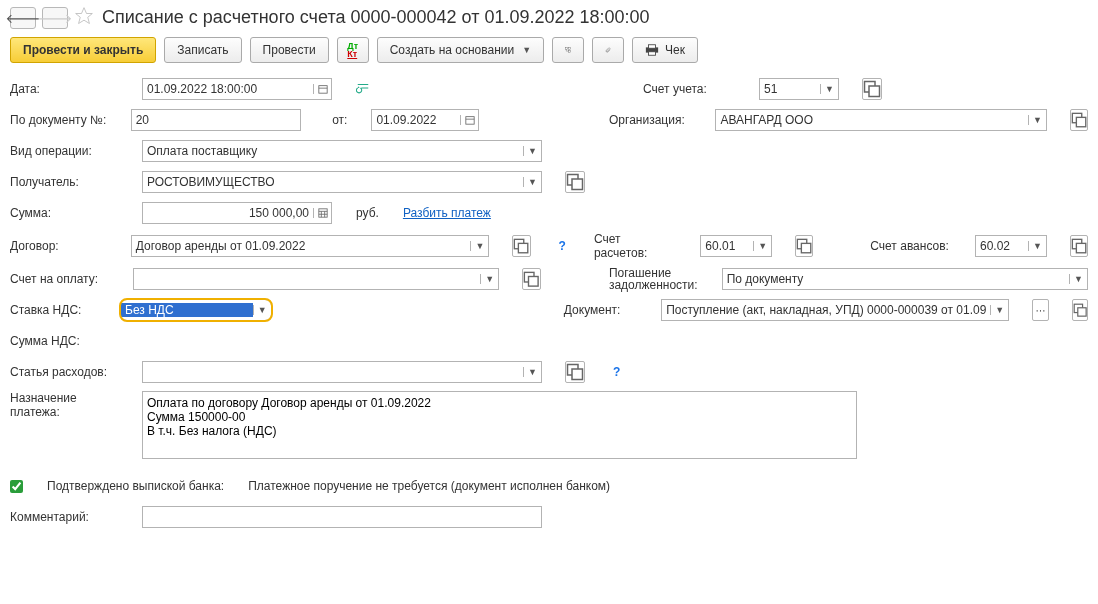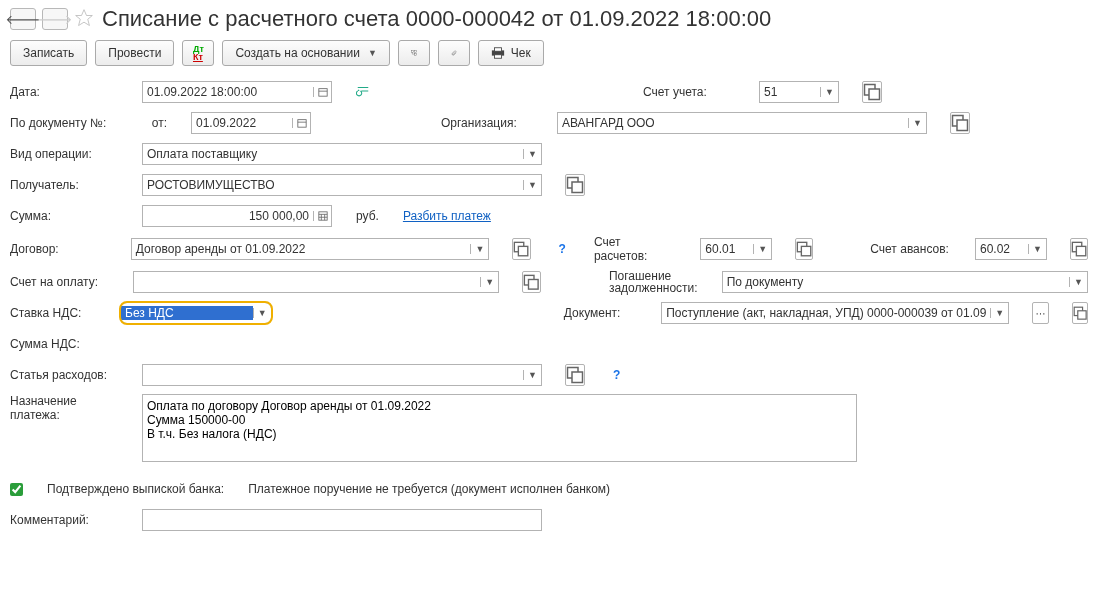--- a/index.html
+++ b/index.html
@@ -13,21 +13,21 @@
   }
   .topbar { display: flex; align-items: center; gap: 6px; margin-bottom: 8px; }
   .nav-btn {
     width: 26px; height: 22px;
     border: 1px solid #b8b8b8; background: #f7f7f7;
     display: flex; align-items: center; justify-content: center;
     border-radius: 3px; cursor: pointer; font-size: 13px; color: #555;
   }
   .nav-btn.disabled { color: #ccc; }
   .star-icon svg { fill: none; stroke: #bbb; stroke-width: 1; }
-  .page-title { font-size: 22px; font-weight: 400; margin-left: 2px; flex: 1; }
+  .page-title { font-size: 18px; font-weight: 400; margin-left: 2px; flex: 1; }
   .toolbar { display: flex; align-items: center; gap: 8px; margin-bottom: 14px; }
   .btn {
     height: 26px; padding: 0 12px;
     border: 1px solid #aaa; border-radius: 3px;
     background: linear-gradient(#fdfdfd,#ececec);
     display: flex; align-items: center; gap: 6px; cursor: pointer; font-size: 12px;
   }
   .btn.primary {
     background: linear-gradient(#ffe77a,#f7cd37);
     border-color: #d1a400; font-weight: 700;
@@ -80,20 +80,21 @@
   <div class="nav-btn disabled">🡒</div>
   <span class="star-icon">
     <svg width="20" height="20" viewBox="0 0 24 24">
         <polygon points="12,2 15,9 22,9 16.5,13.5 18.5,21 12,17 5.5,21 7.5,13.5 2,9 9,9"></polygon>
       </svg>
   </span>
   <div class="page-title">Списание с расчетного счета 0000-000042 от 01.09.2022 18:00:00</div>
 </div>
 
 <div class="toolbar">
+  <div class="btn primary">Провести и закрыть</div>
   <div class="btn">Записать</div>
   <div class="btn">Провести</div>
   <div class="btn icon-only">
     <span class="icon-dtkt"><span class="dt">Дт</span><br><span class="kt">Кт</span></span>
   </div>
   <div class="btn">
     <span>Создать на основании</span>
       <span class="caret">▼</span>
   </div>
   <div class="btn icon-only">
@@ -145,20 +146,23 @@
   <div class="ext-btn">
     <svg viewBox="0 0 12 12">
         <rect x="1" y="1" width="7" height="7" fill="none" stroke="#666"></rect>
         <rect x="4" y="4" width="7" height="7" fill="#fff" stroke="#666"></rect>
       </svg>
   </div>
 </div>
 
 <div class="form-row">
   <div class="lbl">По документу №:</div>
+  <div class="combo" style="width:190px">
+    <div class="combo-text">20</div>
+  </div>
   <div style="width:25px;text-align:right">от:</div>
   <div class="combo" style="width:120px">
     <div class="combo-text">01.09.2022</div>
     <div class="combo-btn">
       <svg viewBox="0 0 12 12">
           <rect x="1" y="2" width="10" height="9" fill="none" stroke="#666"></rect>
           <line x1="1" y1="5" x2="11" y2="5" stroke="#666"></line>
         </svg>
     </div>
   </div>

